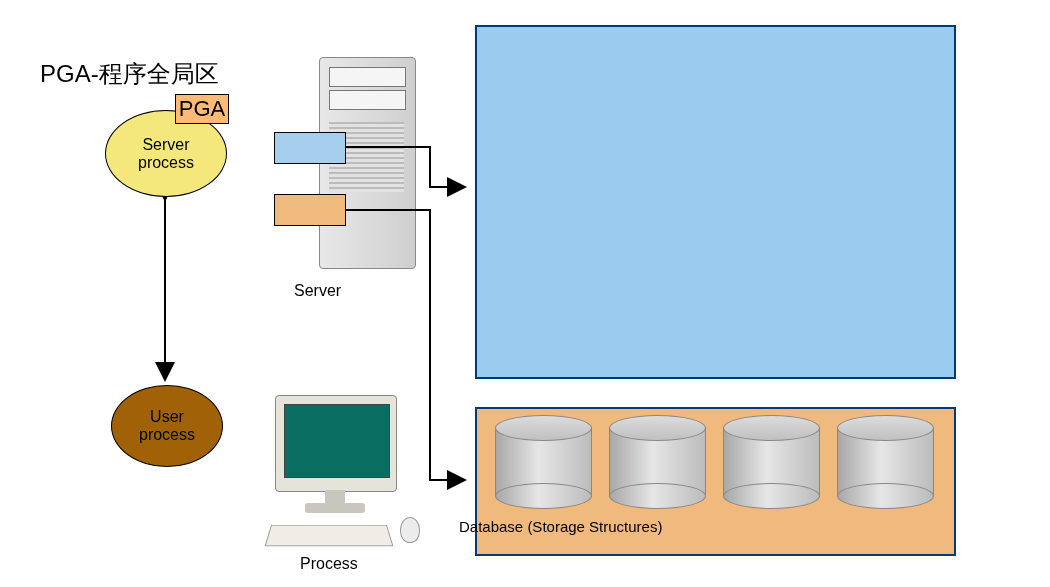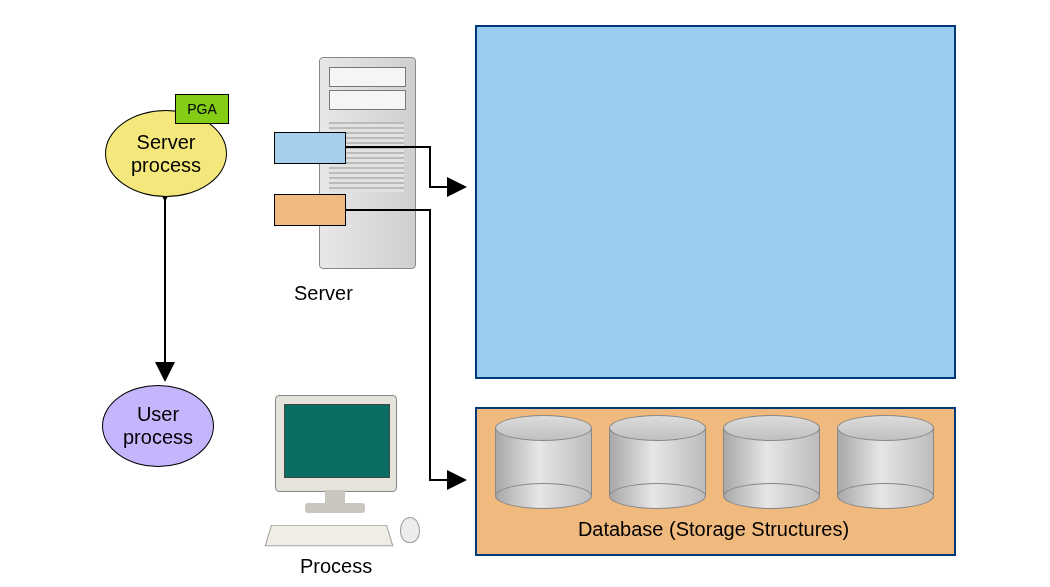--- a/index.html
+++ b/index.html
@@ -1,39 +1,39 @@
 <!DOCTYPE html>
 <html><head>
 <meta charset="utf-8">
 <style>
   body{margin:0;font-family:Arial,"Microsoft YaHei",sans-serif;background:#fff}
   .canvas{position:relative;width:1050px;height:587px}
-  .txt{font-size:20px}
+  .txt{font-size:16px}
   .title{position:absolute;left:40px;top:58px;font-size:24px}
   .pga-badge{position:absolute;left:175px;top:94px;width:52px;height:28px;
-    background:#84cc16;border:1.5px solid #000;display:flex;align-items:center;justify-content:center;font-size:14px;z-index:3}
+    background:#fdba74;border:1.5px solid #000;display:flex;align-items:center;justify-content:center;font-size:22px;z-index:3}
   .ellipse{border:1.5px solid #000;border-radius:50%;display:flex;align-items:center;justify-content:center;text-align:center}
   .server-proc{position:absolute;left:105px;top:110px;width:120px;height:85px;background:#f4e87d;z-index:2}
-  .user-proc{position:absolute;left:102px;top:385px;width:110px;height:80px;background:#c4b5fd}
+  .user-proc{position:absolute;left:111px;top:385px;width:110px;height:80px;background:#a16207}
   .server-label{position:absolute;left:294px;top:282px}
   .client-label{position:absolute;left:300px;top:555px}
   .instance-box{position:absolute;left:475px;top:25px;width:477px;height:350px;
     background:#99ccee;border:2px solid #003a7a;z-index:1}
   .instance-title{position:absolute;left:475px;top:30px;width:477px;text-align:center;font-size:22px}
   .instance-sub{position:absolute;left:475px;top:57px;width:477px;text-align:center;font-size:20px}
   .sga-box{position:absolute;left:513px;top:88px;width:420px;height:192px;
     background:#74b72e;border:2px solid #003a7a;display:flex;flex-direction:column;
     align-items:center;justify-content:center;gap:10px;font-size:22px}
   .proc-struct{position:absolute;left:475px;top:293px;width:477px;text-align:center;font-size:20px}
   .proc-ovals{position:absolute;left:513px;top:326px;width:420px;display:flex;justify-content:space-between}
   .proc-oval{width:85px;height:33px;background:#f4e87d;border:1.5px solid #000;border-radius:50%}
   .db-box{position:absolute;left:475px;top:407px;width:477px;height:145px;
     background:#f0b97d;border:2px solid #003a7a}
   .db-cyls{position:absolute;left:495px;top:415px;width:437px;display:flex;justify-content:space-between}
-  .db-label{position:absolute;left:475px;top:518px;width:477px;text-align:center;font-size:20px}
+  .db-label{position:absolute;left:459px;top:518px;width:477px;font-size:15px}
   .watermark{position:absolute;right:8px;bottom:4px;color:#ccc;font-size:12px}
 
   
   .server-icon{position:absolute;left:274px;top:52px;width:145px;height:225px;z-index:0}
   .tower{position:absolute;left:45px;top:5px;width:95px;height:210px;
     background:linear-gradient(90deg,#e8e8e8,#cfcfcf);border:1px solid #888;border-radius:4px}
   .bay{position:absolute;left:55px;width:75px;height:18px;border:1px solid #777;background:#f5f5f5}
   .bay1{top:15px}.bay2{top:38px}
   .vent{position:absolute;left:55px;top:70px;width:75px;height:70px;
     background:repeating-linear-gradient(#bbb 0 2px,#e2e2e2 2px 5px)}
@@ -65,20 +65,21 @@
     background:linear-gradient(90deg,#a8a8a8,#e6e6e6 45%,#bcbcbc);border:1px solid #888}
 
   
   svg.arrows{position:absolute;left:0;top:0;width:1050px;height:587px;pointer-events:none}
 </style>
 </head>
 <body>
 
 <div class="canvas">
 
+  <div class="title">PGA-程序全局区</div>
 
   <div class="server-proc ellipse">
     <span class="txt" style="white-space:pre-line">Server
 process</span>
   </div>
   <div class="pga-badge">
     <span>PGA</span>
   </div>
 
   <div class="user-proc ellipse">

